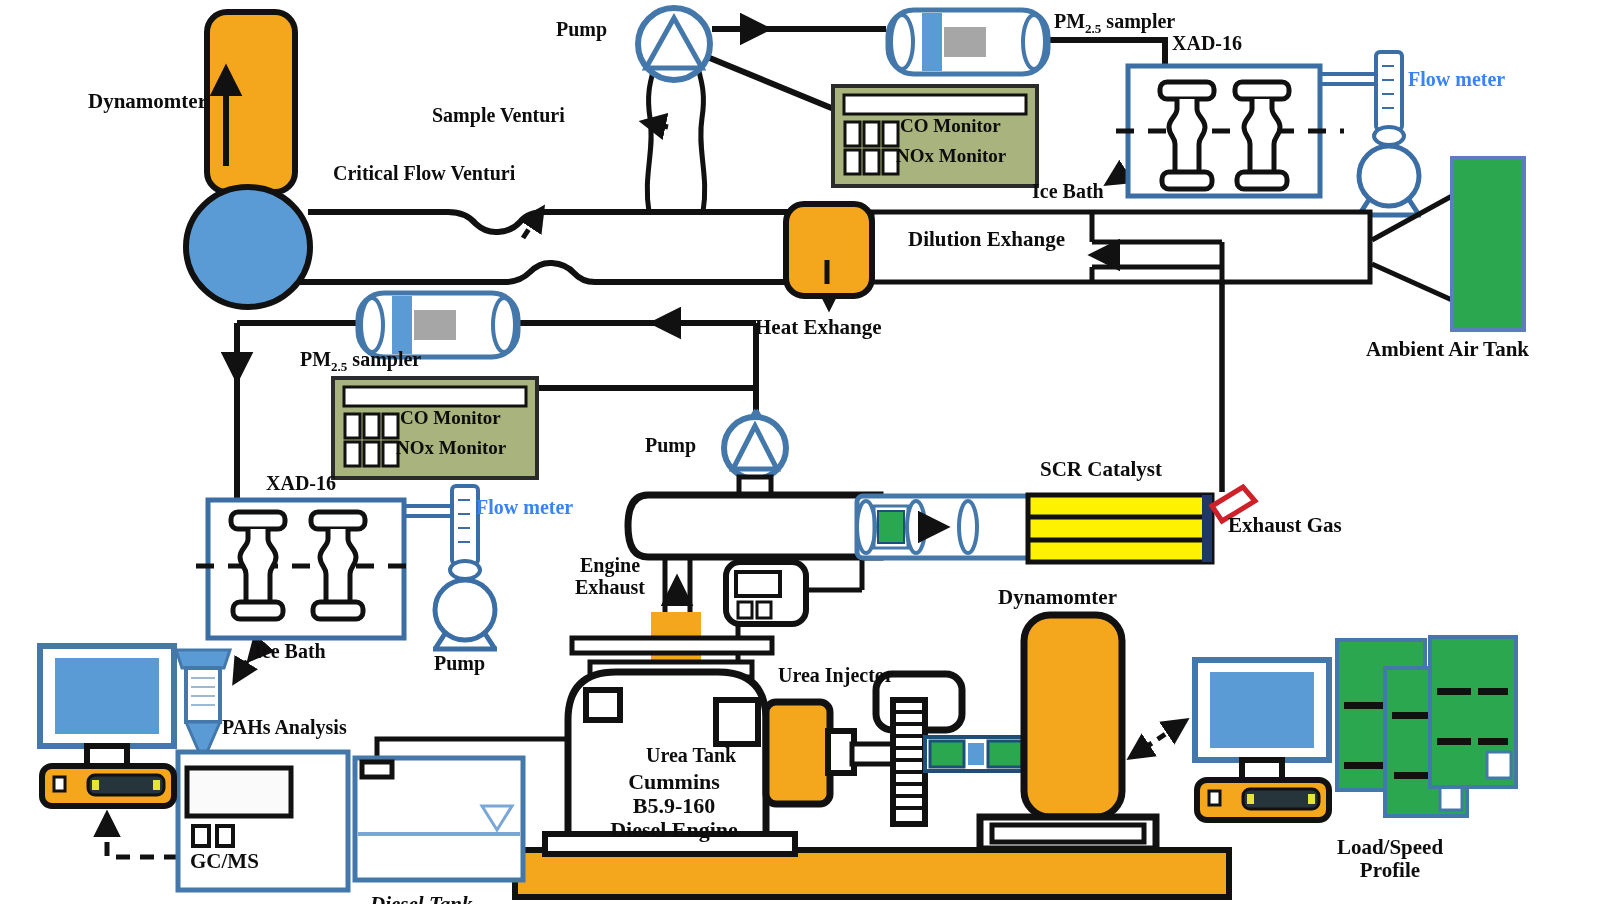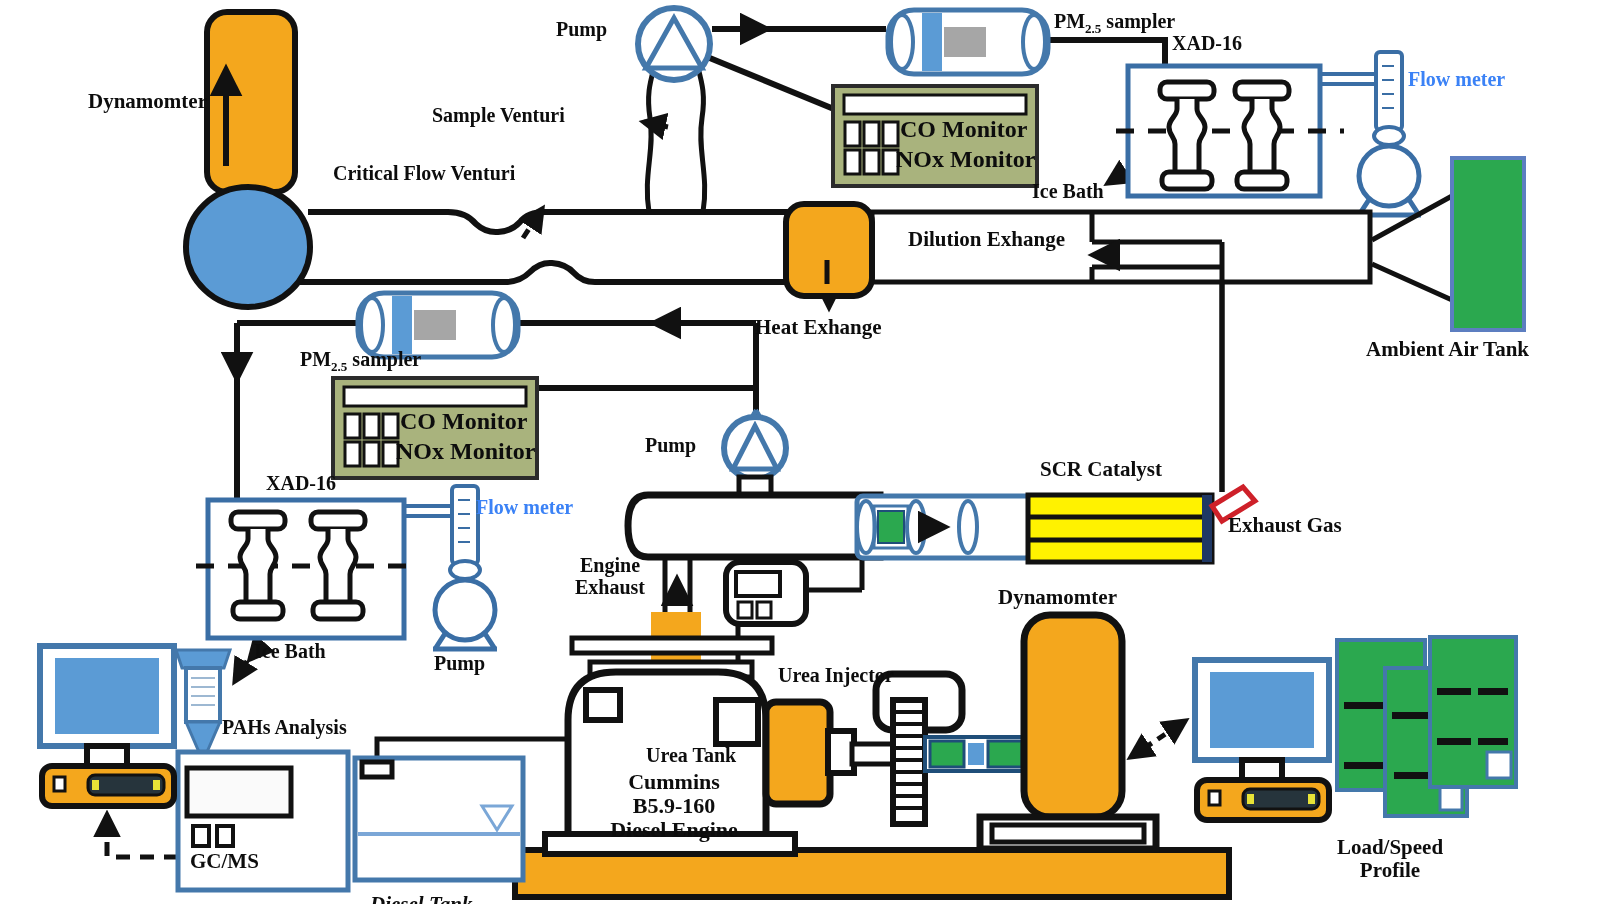--- a/index.html
+++ b/index.html
@@ -5,21 +5,21 @@
   html,body{margin:0;padding:0;background:#fff;}
   #canvas{position:relative;width:1600px;height:904px;background:#fff;overflow:hidden;
           font-family:"Liberation Serif",serif;}
   svg{position:absolute;left:0;top:0;}
   .lbl{position:absolute;font-family:"Liberation Serif",serif;font-weight:bold;
        color:#0d0d0d;font-size:20px;white-space:nowrap;line-height:1.1;}
   .lbl sub{font-size:13px;}
   .purple{color:#3b82f6;text-align:center;}
   .center{text-align:center;}
   .big{font-size:21px;}
-  .small{font-size:24px;}
+  .small{font-size:19px;}
 </style>
 </head>
 <body>
 
 <div id="canvas">
 
 <svg width="1600" height="904" viewBox="0 0 1600 904">
   <defs>
     <marker id="ah" viewBox="0 0 10 10" refX="8" refY="5" markerWidth="5.5" markerHeight="5.5" orient="auto-start-reverse">
       <path d="M0,0 L10,5 L0,10 Z" fill="#111"></path>

